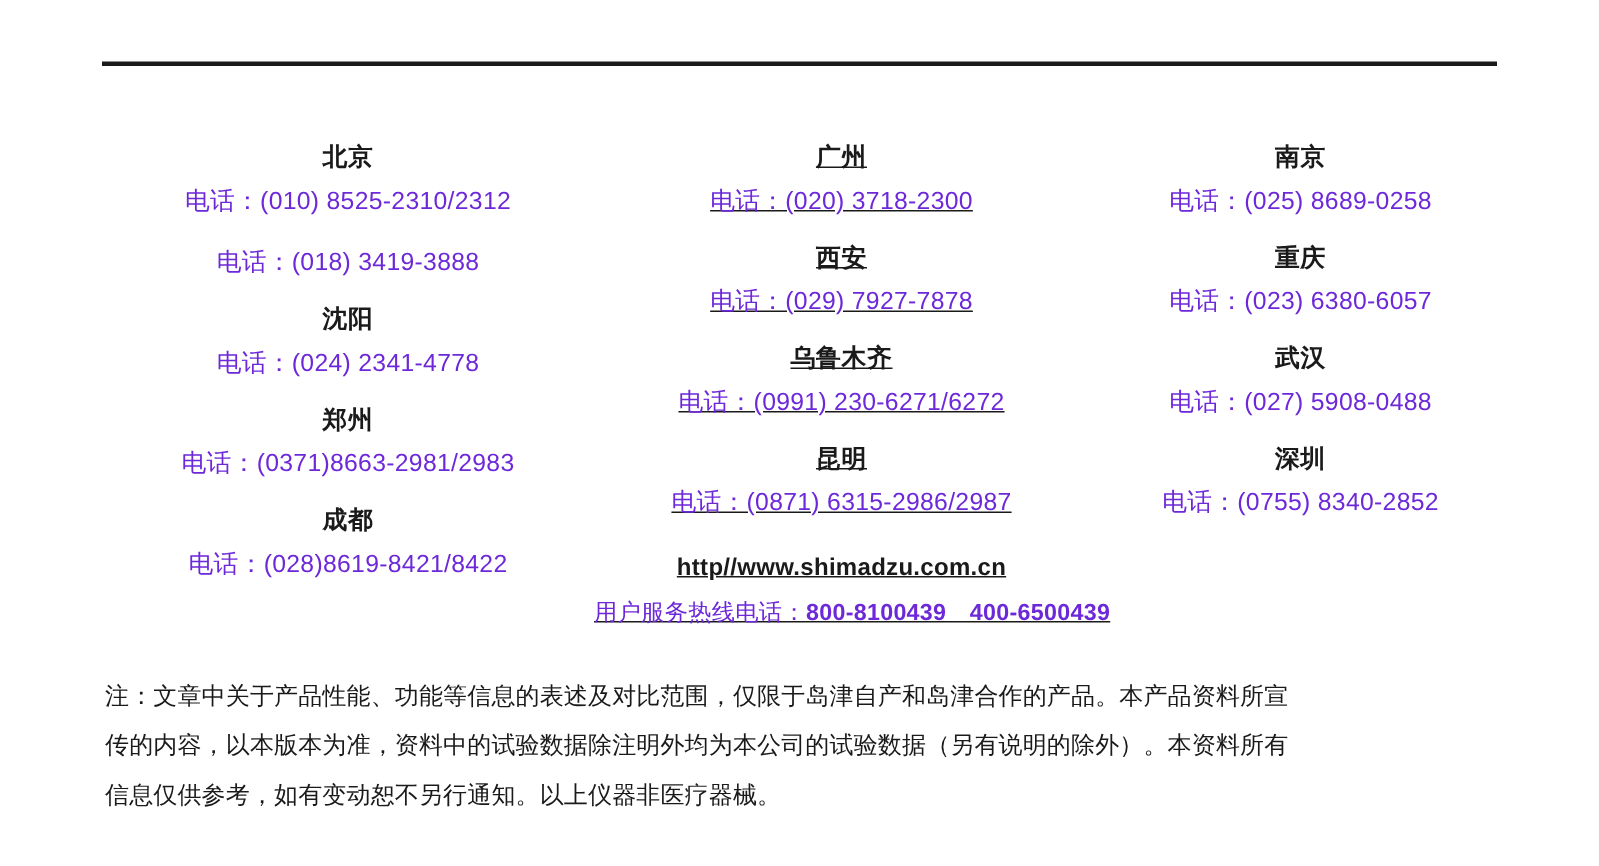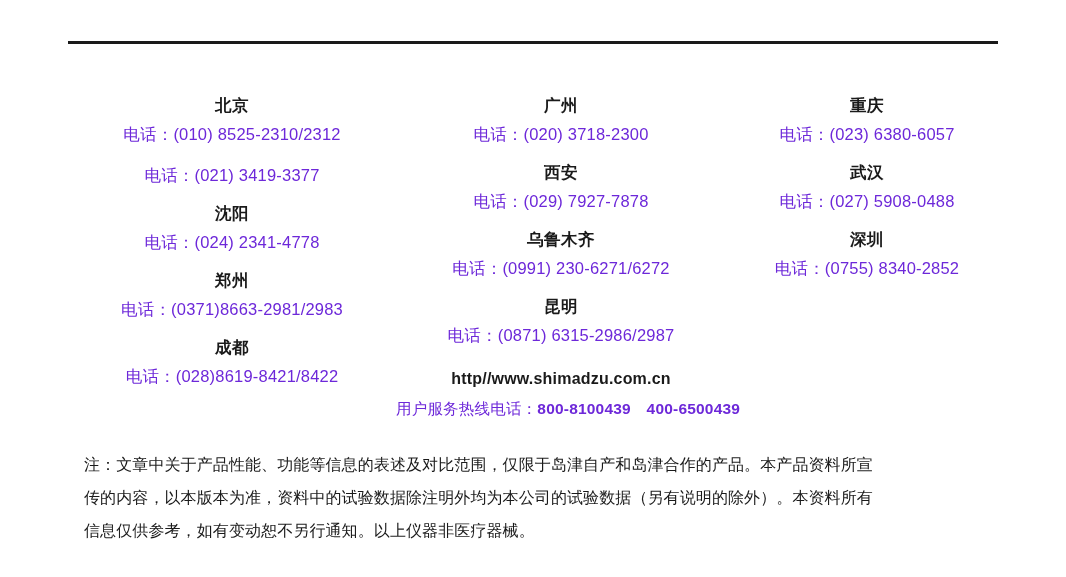--- a/index.html
+++ b/index.html
@@ -39,21 +39,21 @@
     display: flex;
     flex-direction: row;
     gap: 0px;
     text-align: center;
   }
   .col {
     display: flex;
     flex-direction: column;
   }
   .col-1 { width: 328px; }
-  .col-2 { width: 330px; }
+  .col-2 { width: 330px; text-decoration: underline; }
   .col-3 { width: 282px; }
 
   .entry {
     margin-bottom: 9px;
   }
   .city {
     font-size: 16.5px;
     font-weight: bold;
     color: #1a1a1a;
     line-height: 26px;
@@ -79,21 +79,21 @@
     font-size: 15.5px;
     color: #6d28d9;
     line-height: 30px;
     letter-spacing: 0.2px;
     white-space: nowrap;
   }
   .hotline b { font-weight: bold; }
 
   .note {
     position: absolute;
-    left: 84px;
+    left: 70px;
     top: 448px;
     width: 930px;
     font-size: 16px;
     line-height: 33px;
     color: #1a1a1a;
     text-align: justify;
     letter-spacing: 0.1px;
   }
   .note-line { display: block; }
 </style>
@@ -105,21 +105,21 @@
   <div class="top-rule"></div>
 
   <div class="contacts">
 
     <div class="col col-1">
       <div class="entry">
         <div class="city">北京</div>
         <div class="phone">电话：(010) 8525-2310/2312</div>
       </div>
       <div class="entry">
-        <div class="phone">电话：(021) 3419-3377</div>
+        <div class="phone">电话：(018) 3419-3888</div>
       </div>
       <div class="entry">
         <div class="city">沈阳</div>
         <div class="phone">电话：(024) 2341-4778</div>
       </div>
       <div class="entry">
         <div class="city">郑州</div>
         <div class="phone">电话：(0371)8663-2981/2983</div>
       </div>
       <div class="entry">
@@ -144,20 +144,24 @@
       <div class="entry">
         <div class="city">昆明</div>
         <div class="phone">电话：(0871) 6315-2986/2987</div>
       </div>
       <div class="url">http//www.shimadzu.com.cn</div>
       <div class="hotline"><span>用户服务热线电话：</span><b>800-8100439　400-6500439</b></div>
     </div>
 
     <div class="col col-3">
       <div class="entry">
+        <div class="city">南京</div>
+        <div class="phone">电话：(025) 8689-0258</div>
+      </div>
+      <div class="entry">
         <div class="city">重庆</div>
         <div class="phone">电话：(023) 6380-6057</div>
       </div>
       <div class="entry">
         <div class="city">武汉</div>
         <div class="phone">电话：(027) 5908-0488</div>
       </div>
       <div class="entry">
         <div class="city">深圳</div>
         <div class="phone">电话：(0755) 8340-2852</div>

